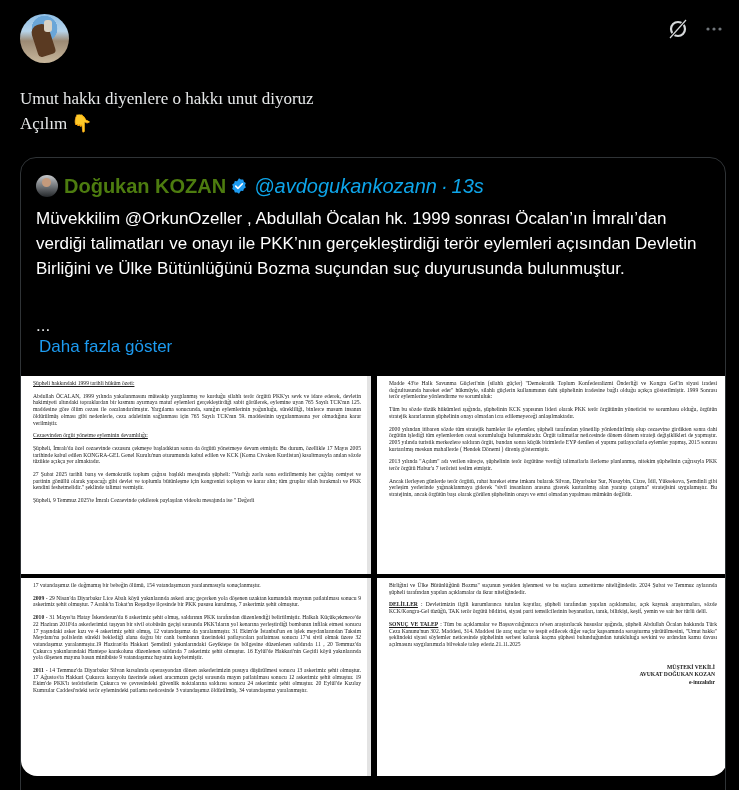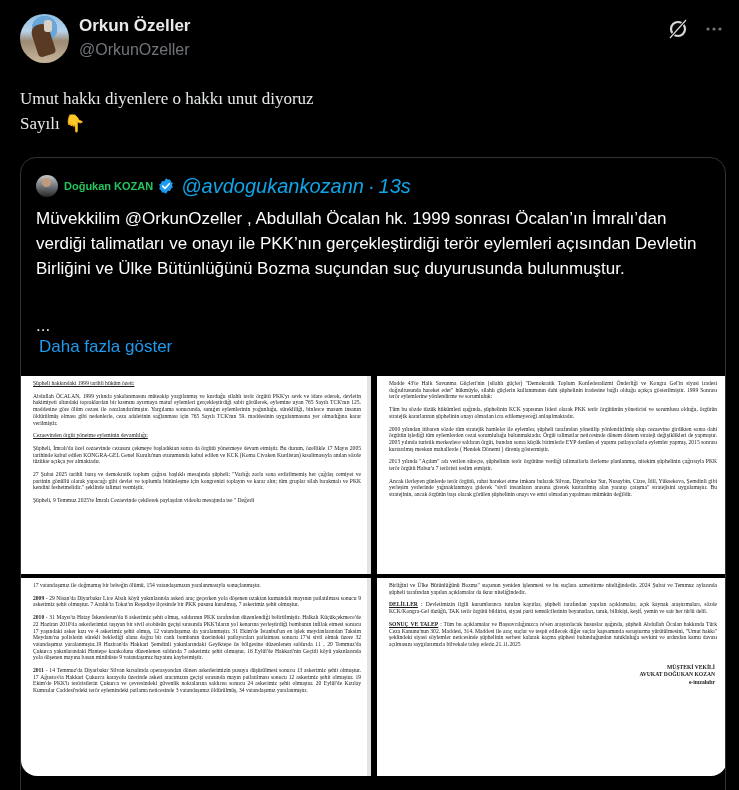--- a/index.html
+++ b/index.html
@@ -19,21 +19,21 @@
   .more-btn { position: absolute; right: 0; top: 4px; width: 22px; height: 22px; cursor: pointer; }
 
   .tweet-text { position: absolute; left: 20px; top: 86px; width: 690px; font-size: 17px; line-height: 25px; color: #e7e9ea; font-family: Liberation Serif, serif; }
   .tweet-text .line { display: block; }
 
   .quote-card { position: absolute; left: 20px; top: 157px; width: 706px; height: 660px; border: 1px solid #2f3336; border-radius: 16px; overflow: hidden; }
   .q-header { position: absolute; left: 15px; top: 14px; height: 28px; display: flex; align-items: center; white-space: nowrap; }
   .q-avatar { width: 22px; height: 22px; border-radius: 50%; overflow: hidden; margin-right: 6px;
     background: linear-gradient(180deg, #c7c9cb 0%, #7c8084 45%, #24272a 100%); position: relative; }
   .q-avatar::after { content: ""; position: absolute; left: 6px; top: 3px; width: 9px; height: 9px; border-radius: 50%; background: #c49a7c; }
-  .q-name { font-weight: 700; font-size: 11px; color: #22c55e; }
+  .q-name { font-weight: 700; font-size: 20px; color: #4d7c0f; }
   .q-verified { width: 18px; height: 18px; margin: 0 6px 0 4px; }
   .q-handle, .q-dot, .q-time { font-size: 20px; color: #0ea5e9; font-style: italic; }
   .q-dot { margin: 0 4px; }
   .q-body { position: absolute; left: 15px; top: 48px; width: 680px; font-size: 17px; line-height: 25px; color: #ffffff; }
   .q-body .para { display: block; }
   .q-ellipsis { position: absolute; left: 15px; top: 155px; font-size: 17px; color: #e7e9ea; line-height: 25px; }
   .q-showmore { position: absolute; left: 18px; top: 176px; font-size: 17px; color: #1d9bf0; line-height: 25px; cursor: pointer; }
 
   .media-grid { position: absolute; left: 0; top: 218px; width: 706px; height: 400px; display: grid;
     grid-template-columns: 350px 350px; grid-template-rows: 198px 198px; column-gap: 6px; row-gap: 4px; background: #000; }
@@ -47,43 +47,39 @@
   .doc .sig { text-align: right; font-weight: 700; line-height: 7.6px; margin-top: 16px; margin-right: 2px; }
 </style>
 </head>
 <body>
 
 <div class="header">
   <div class="avatar-main">
     <div class="horse"></div>
     <div class="rider"></div>
   </div>
-  <div class="name-block">
-    <div class="display-name">Orkun Özeller</div>
-    <div class="handle">@OrkunOzeller</div>
-  </div>
   <div class="grok-btn">
     <svg width="22" height="22" viewBox="0 0 22 22">
       <circle cx="11" cy="11" r="7" fill="none" stroke="#d6d9db" stroke-width="2.2"></circle>
       <line x1="3" y1="20" x2="19" y2="2" stroke="#000" stroke-width="3"></line>
       <line x1="3" y1="20" x2="19" y2="2" stroke="#d6d9db" stroke-width="1.2"></line>
     </svg>
   </div>
   <div class="more-btn">
     <svg width="22" height="22" viewBox="0 0 22 22">
       <circle cx="5" cy="11" r="1.6" fill="#71767b"></circle>
       <circle cx="11" cy="11" r="1.6" fill="#71767b"></circle>
       <circle cx="17" cy="11" r="1.6" fill="#71767b"></circle>
     </svg>
   </div>
 </div>
 
 <div class="tweet-text">
   <span class="line">Umut hakkı diyenlere o hakkı unut diyoruz</span>
-  <span class="line">Sayılı 👇</span>
+  <span class="line">Açılım 👇</span>
 </div>
 
 <div class="quote-card">
   <div class="q-header">
     <div class="q-avatar"></div>
     <span class="q-name">Doğukan KOZAN</span>
     <svg class="q-verified" viewBox="0 0 22 22">
       <path d="M11 1.5l2.3 1.7 2.8-.2.9 2.7 2.3 1.6-.9 2.7.9 2.7-2.3 1.6-.9 2.7-2.8-.2L11 20.5l-2.3-1.7-2.8.2-.9-2.7-2.3-1.6.9-2.7-.9-2.7 2.3-1.6.9-2.7 2.8.2z" fill="#1d9bf0"></path>
       <path d="M7 11.2l2.7 2.7 5.4-5.6" fill="none" stroke="#fff" stroke-width="2" stroke-linecap="round" stroke-linejoin="round"></path>
     </svg>

